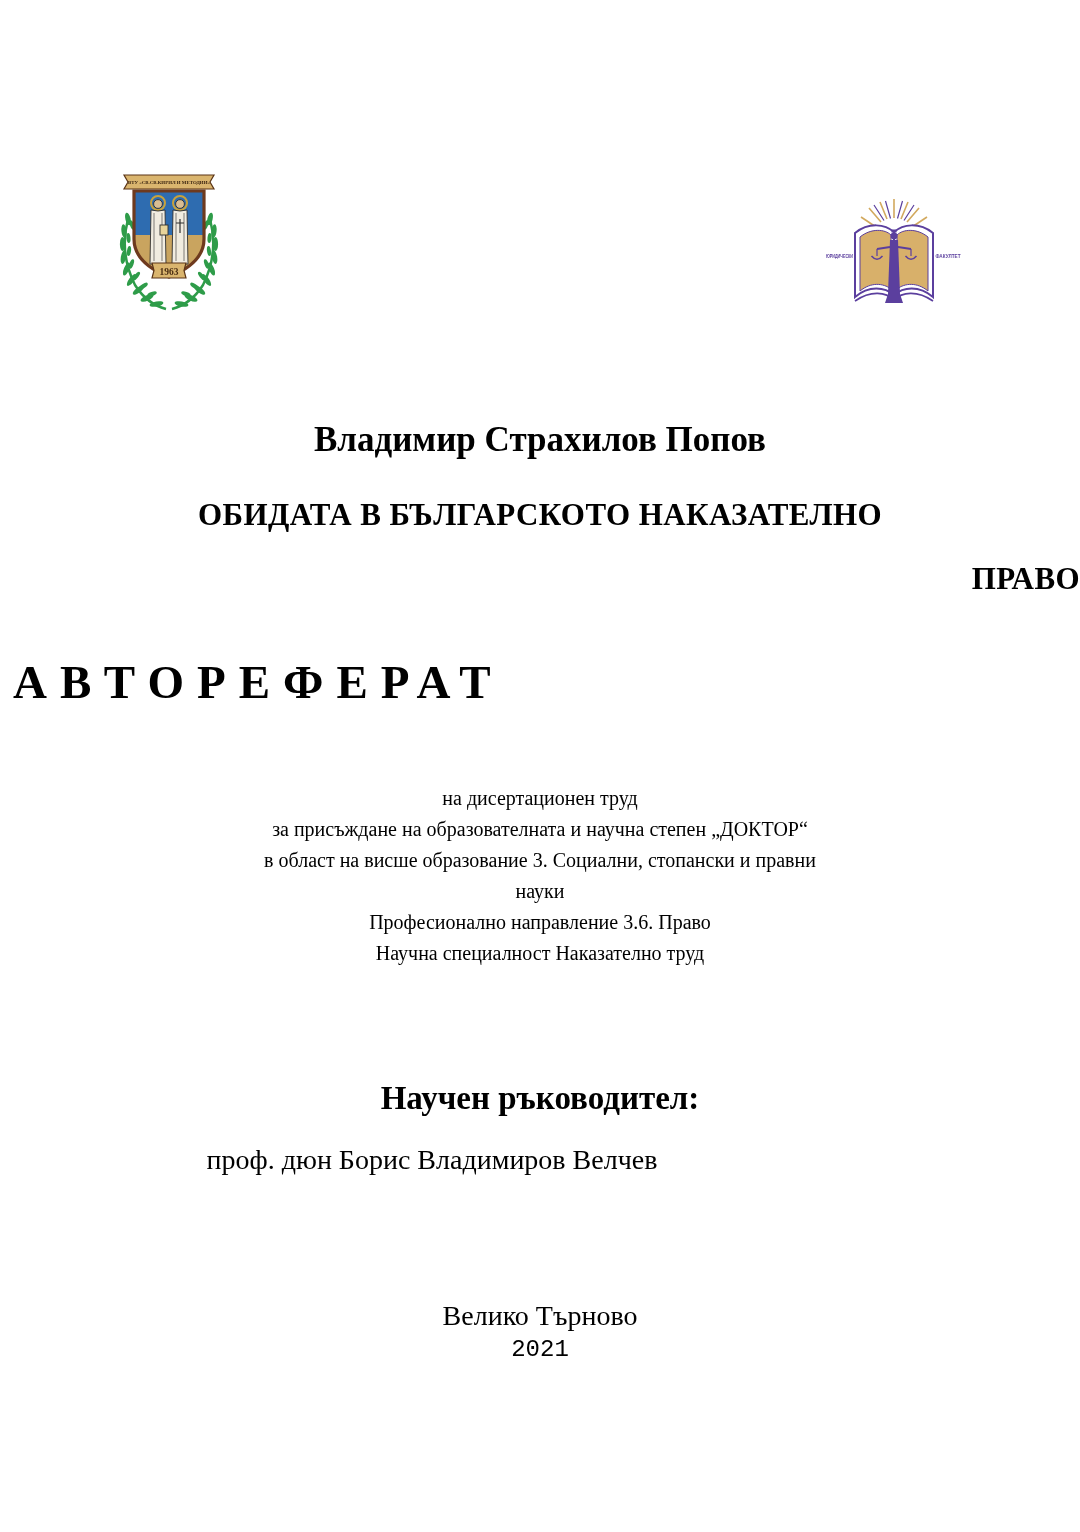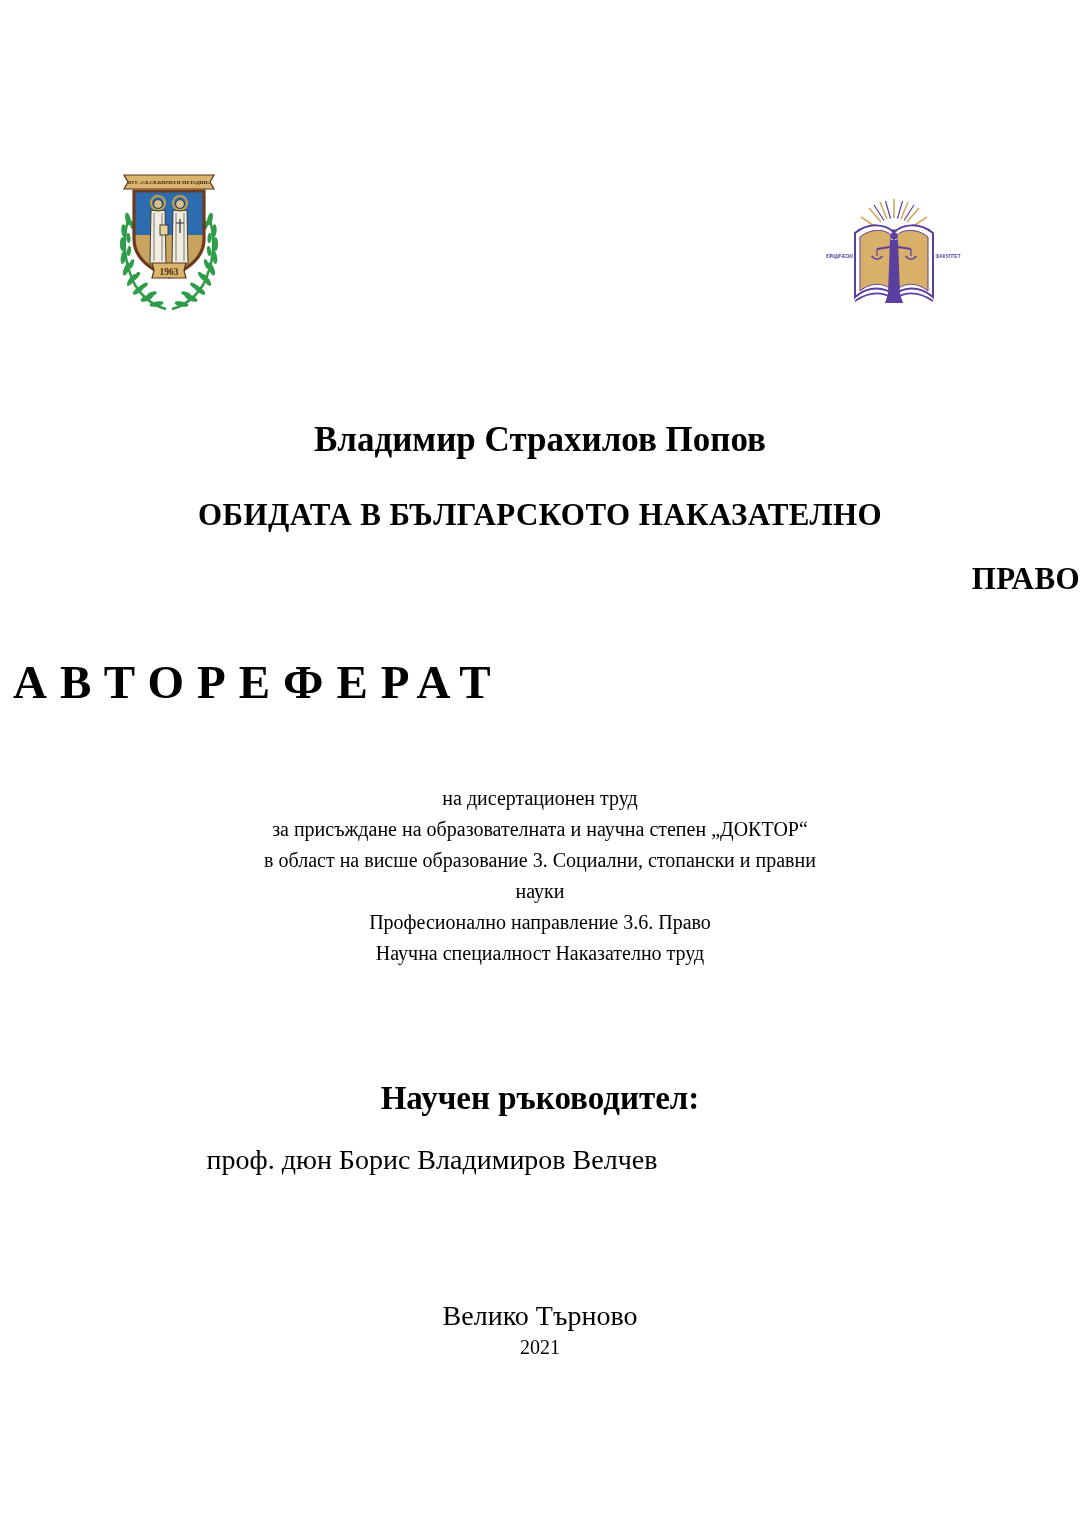--- a/index.html
+++ b/index.html
@@ -62,21 +62,21 @@
     font-size: 28px;
     text-align: center;
     margin-top: 24px;
   }
   .footer-city {
     left: 0; top: 1300px; width: 1080px;
     font-size: 28px; text-align: center;
   }
   .footer-year {
     left: 0; top: 1336px; width: 1080px;
-    font-size: 20px; text-align: center;
+    font-size: 24px; text-align: center; font-family: Liberation Mono, monospace;
   }
 </style>
 </head>
 <body>
 
 <div class="page">
 
   <div class="abs university-logo">
     <svg viewBox="0 0 106 148" width="106" height="148">
       <defs>

